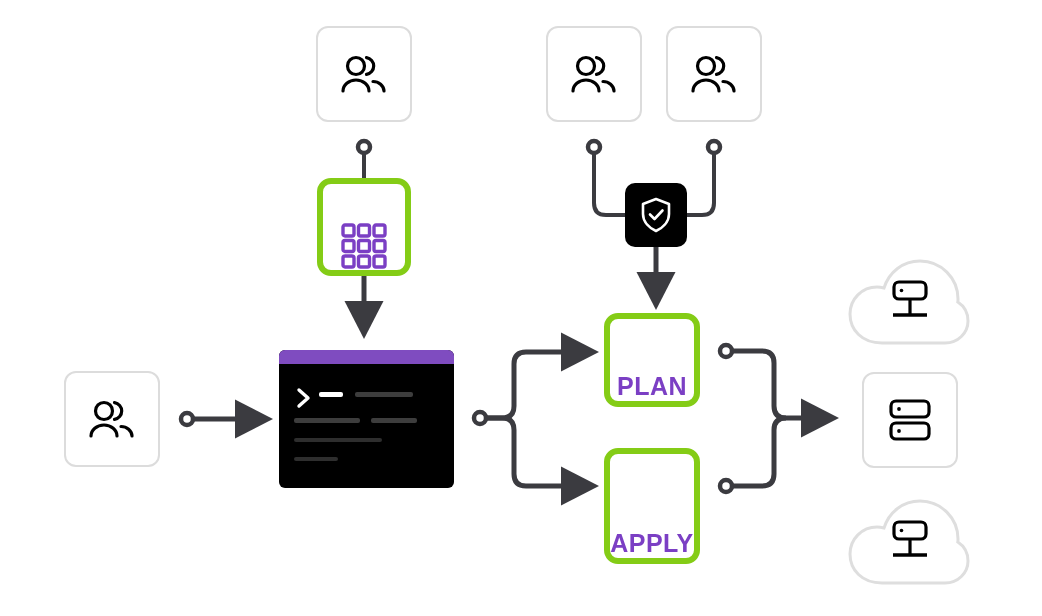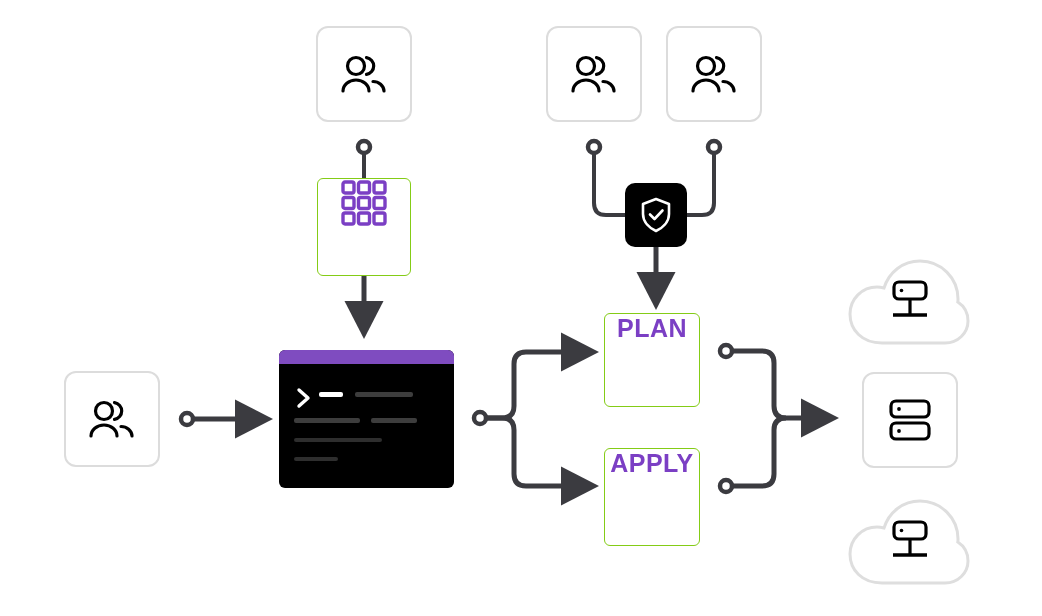--- a/index.html
+++ b/index.html
@@ -15,24 +15,24 @@
 
   
   .box-grey{
     border:2px solid #dcdcdc;
     border-radius:12px;
     background:#ffffff;
     display:flex;align-items:center;justify-content:center;
   }
   
   .box-purple{
-    border:1px solid #84cc16;
-    border-radius:6px;
+    border:6px solid #84cc16;
+    border-radius:14px;
     background:#ffffff;
-    display:flex;align-items:flex-start;justify-content:center;
+    display:flex;align-items:flex-end;justify-content:center;
   }
   
   .box-black{
     background:#000000;
     border-radius:10px;
     display:flex;align-items:center;justify-content:center;
   }
   
   .cloud{
     display:flex;align-items:center;justify-content:center;
@@ -201,21 +201,21 @@
       <div class="t-line" style="left:92px;top:54px;width:46px;height:5px;background:#3d3d3d;"></div>
       <div class="t-line" style="left:15px;top:74px;width:88px;height:4px;background:#2e2e2e;"></div>
       <div class="t-line" style="left:15px;top:93px;width:44px;height:4px;background:#2e2e2e;"></div>
     </div>
   </div>
 
   <div class="node box-purple" style="left:604px;top:313px;width:96px;height:94px;">
     <span class="stage-label">PLAN</span>
   </div>
 
-  <div class="node box-purple" style="left:604px;top:448px;width:96px;height:98px;">
+  <div class="node box-purple" style="left:604px;top:448px;width:96px;height:116px;">
     <span class="stage-label">APPLY</span>
   </div>
 
   <div class="cloud" style="left:846px;top:254px;width:126px;height:94px;">
     <svg class="cloud-svg" width="126" height="94" viewBox="0 0 126 94">
       <path d="M36,89 C16,89 4,76 4,60 C4,45 16,33 31,33 C33,33 36,33.5 38,34
                C43,18 57,7 74,7 C95,7 112,24 112,45 C112,46 112,47 111.8,48
                C118,52 122,59 122,67 C122,79 112,89 99,89 Z" fill="#ffffff" stroke="#dedede" stroke-width="3"></path>
     </svg>
     <div class="cloud-icon">

